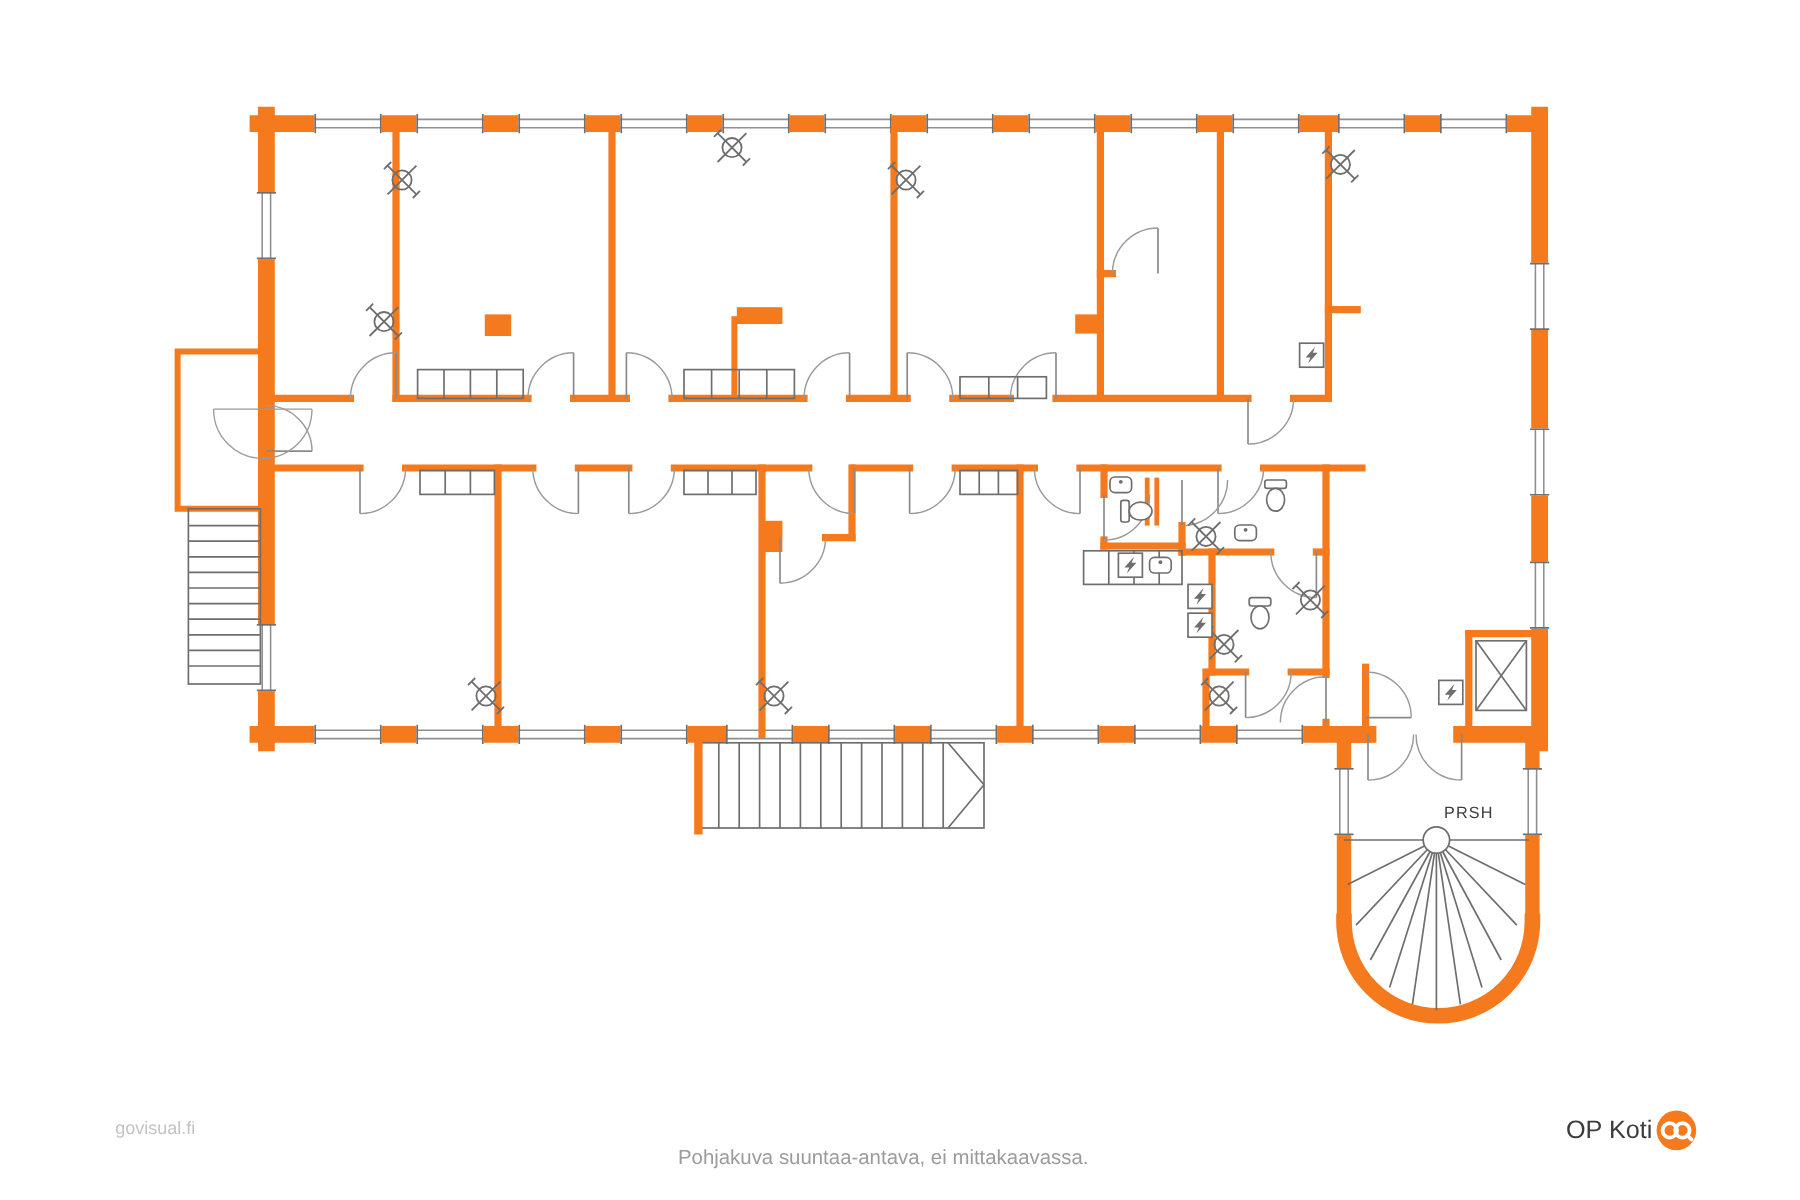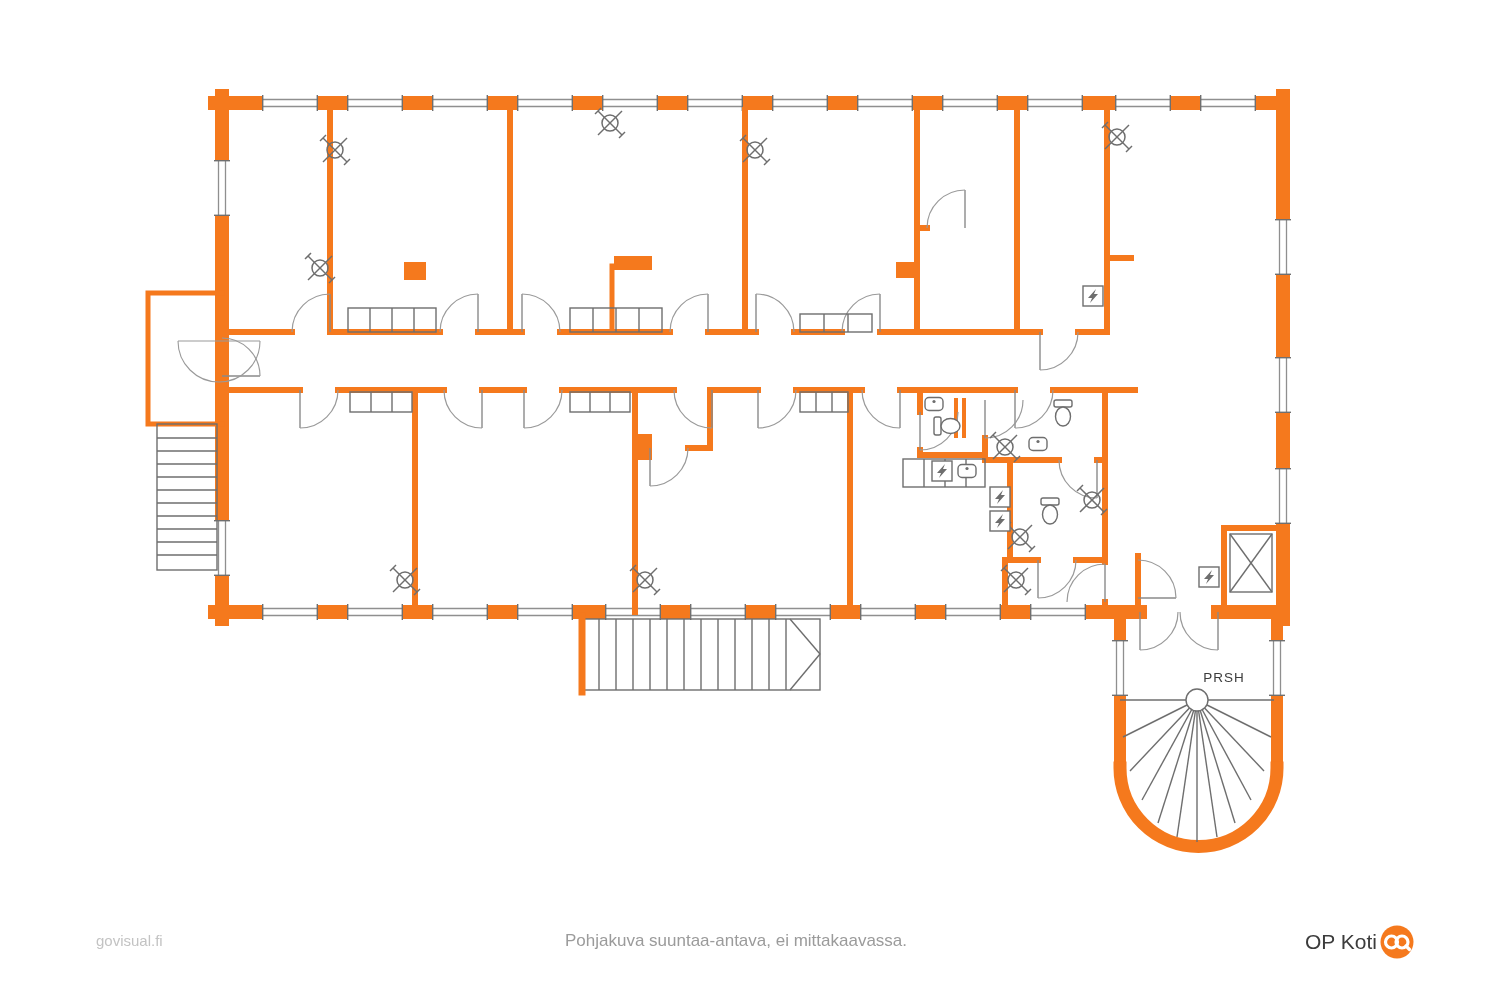--- a/index.html
+++ b/index.html
@@ -20,21 +20,21 @@
   .w12{stroke-width:12;}
   .w7{stroke-width:7;}
   .w6{stroke-width:6;}
   .w5{stroke-width:5;}
   .w4{stroke-width:4;}
   .ofill{fill:var(--wall-orange);stroke:none;}
   .fx{stroke:var(--fixture-gray);stroke-width:1.4;fill:none;}
   .fxthin{stroke:#9a9a9a;stroke-width:1.1;fill:none;}
   .room-label{font-size:13.5px;letter-spacing:1px;fill:var(--label-dark);}
   .footer-watermark{position:absolute;left:55px;top:932px;font-size:15px;color:var(--watermark-text);margin-left:41px;}
-  .footer-disclaimer{position:absolute;left:0;top:931px;width:100%;text-align:center;font-size:17px;color:var(--muted-text);}
+  .footer-disclaimer{position:absolute;left:0;top:955px;width:100%;text-align:center;font-size:17px;color:var(--muted-text);}
   .footer-brand{position:absolute;right:55px;top:922px;display:flex;align-items:center;gap:0;}
   .footer-brand .brand-text{font-size:21px;font-weight:500;color:var(--label-dark);}
 </style>
 </head>
 <body>
 
 <div class="canvas">
 
 <svg class="plan-svg" width="1500" height="1000" viewBox="0 0 1500 1000" xmlns="http://www.w3.org/2000/svg">
 

